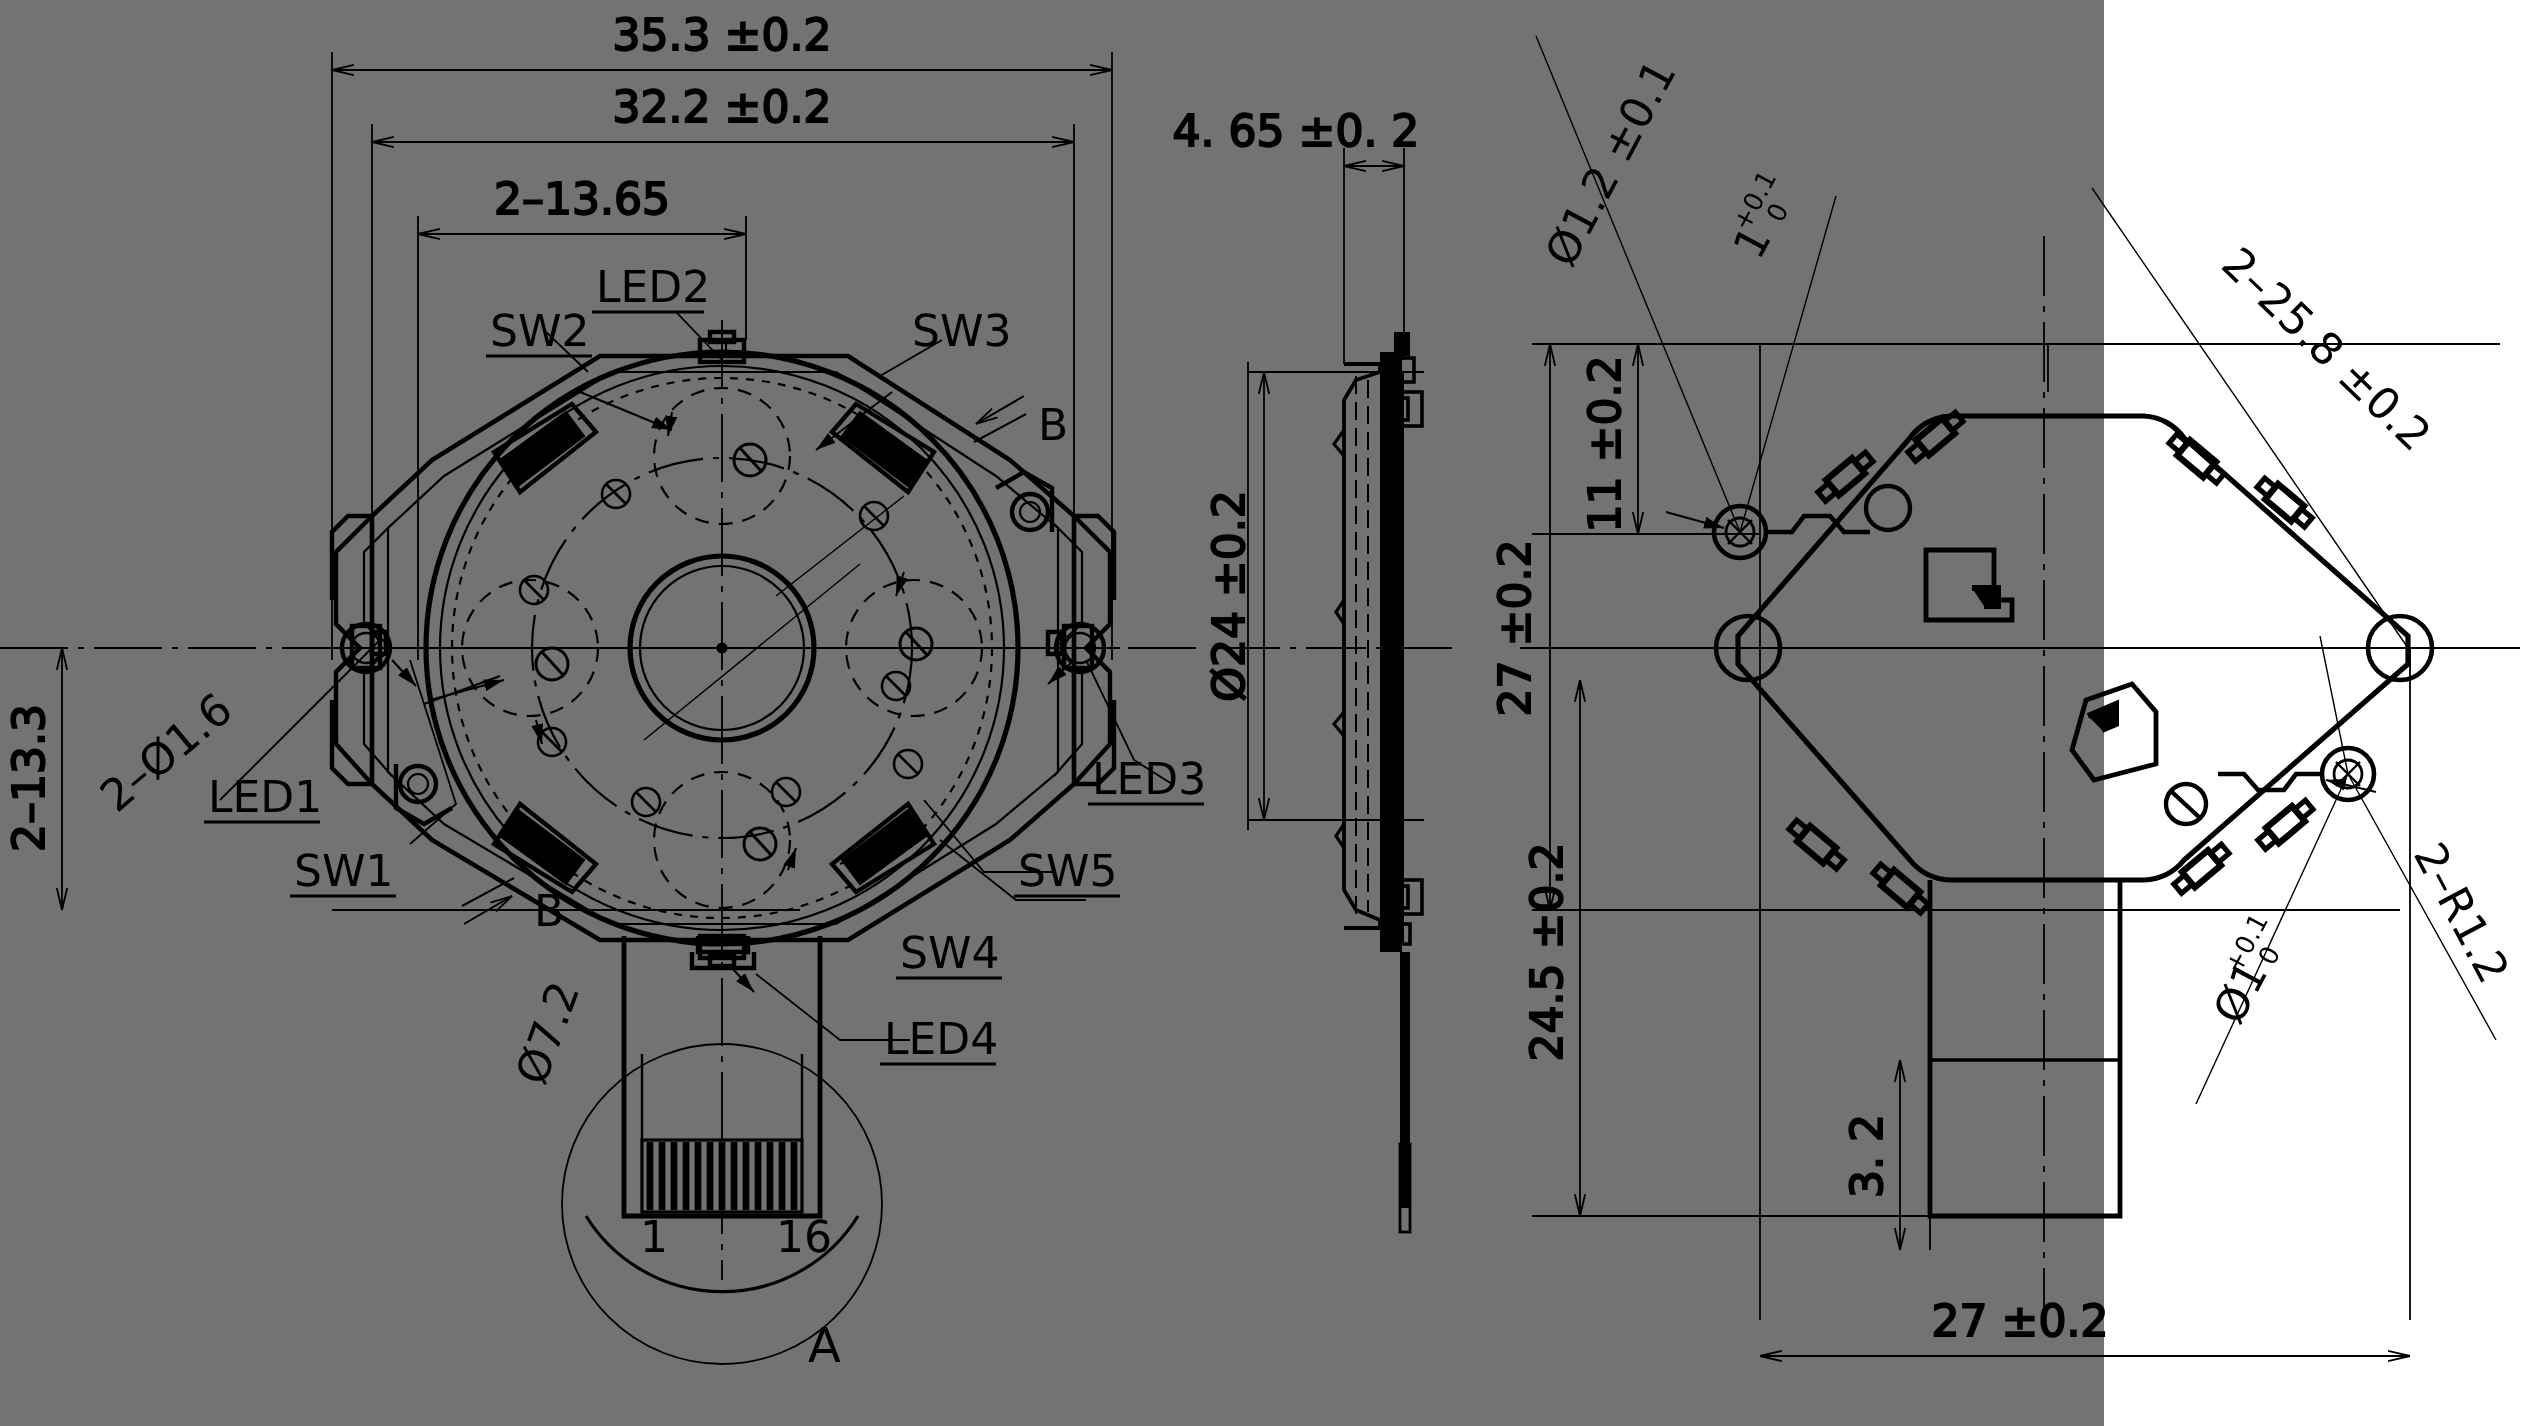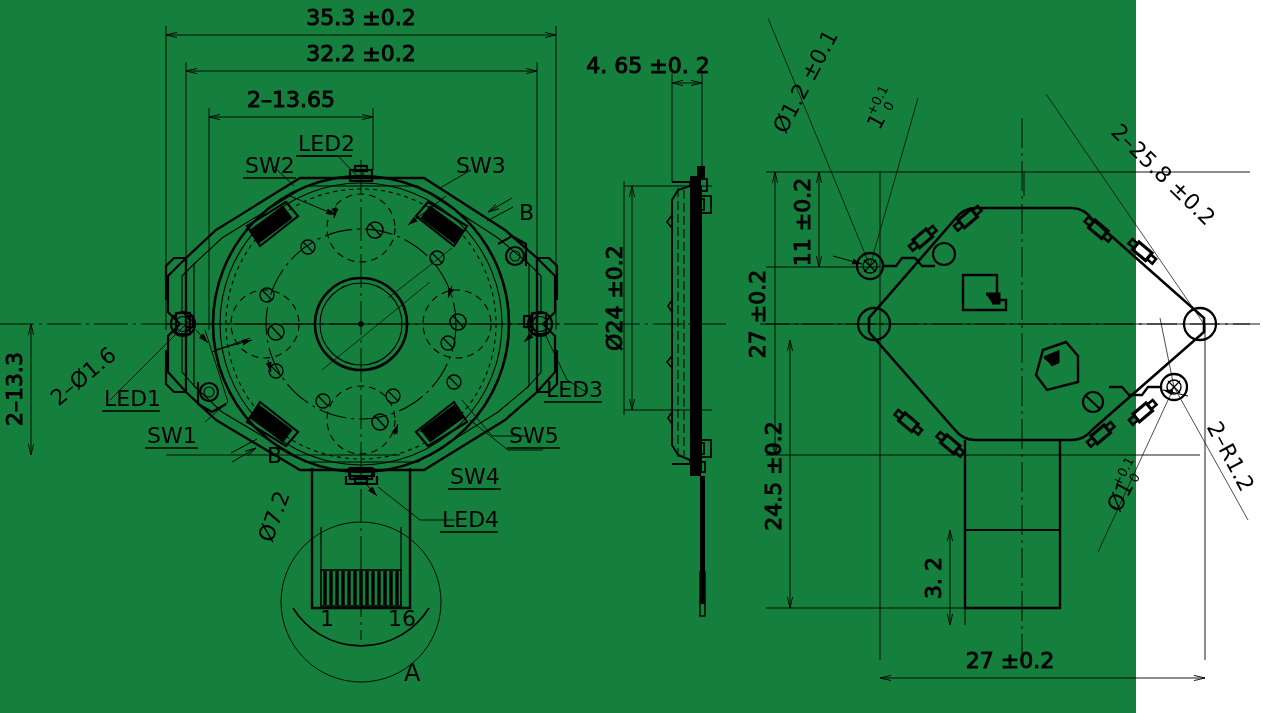--- a/index.html
+++ b/index.html
@@ -1,18 +1,18 @@
 <!DOCTYPE html>
 <html><head>
 <meta charset="utf-8">
 <style>
   html,body{margin:0;padding:0;background:#fff;}
   body{width:1268px;height:713px;overflow:hidden;
        font-family:"DejaVu Sans",sans-serif;}
-  #sheet{position:relative;width:1136px;height:713px;background:#15803d;}
+  #sheet{position:relative;width:1052px;height:713px;background:#737373;}
   svg{position:absolute;left:0;top:0;}
   text{font-family:"DejaVu Sans",sans-serif;fill:#000;}
 </style>
 </head>
 <body>
 
 <div id="sheet">
 
 <svg width="1268" height="713" viewBox="0 0 1268 713">
 

